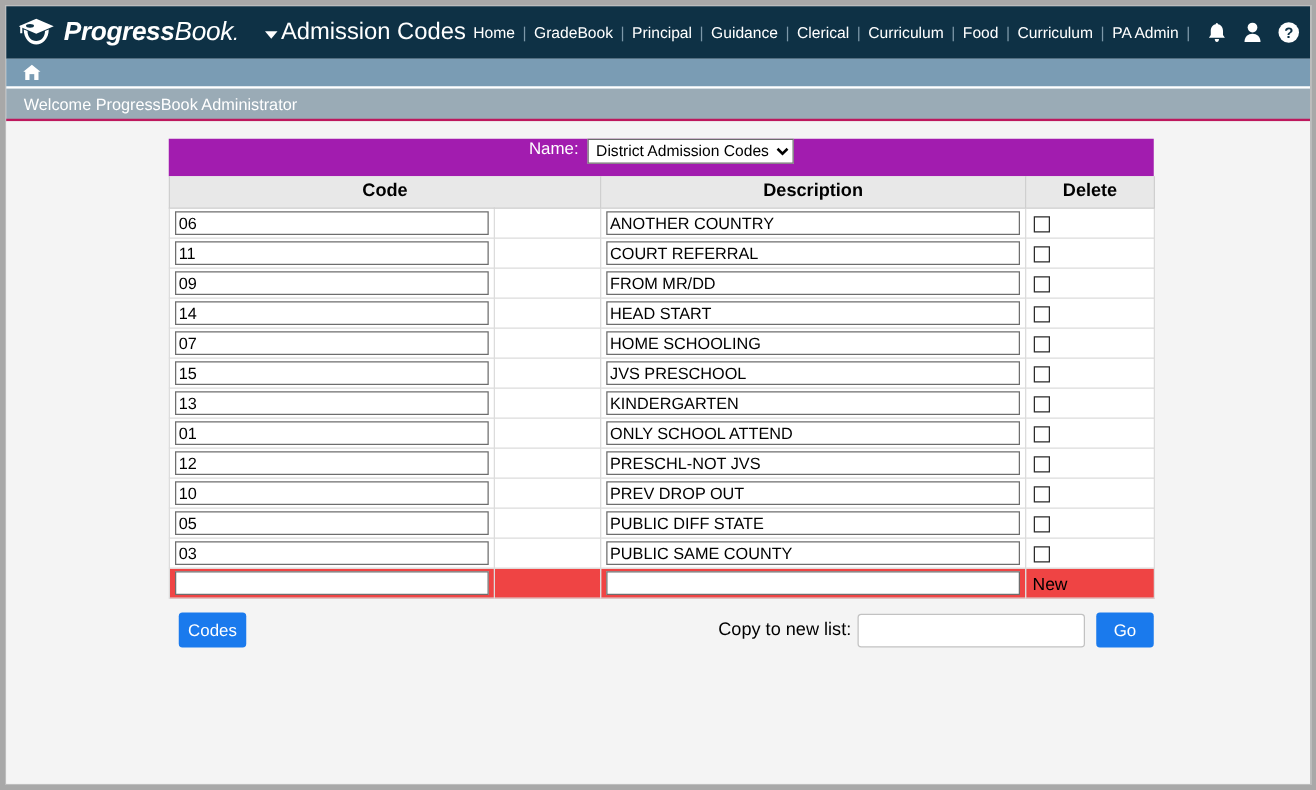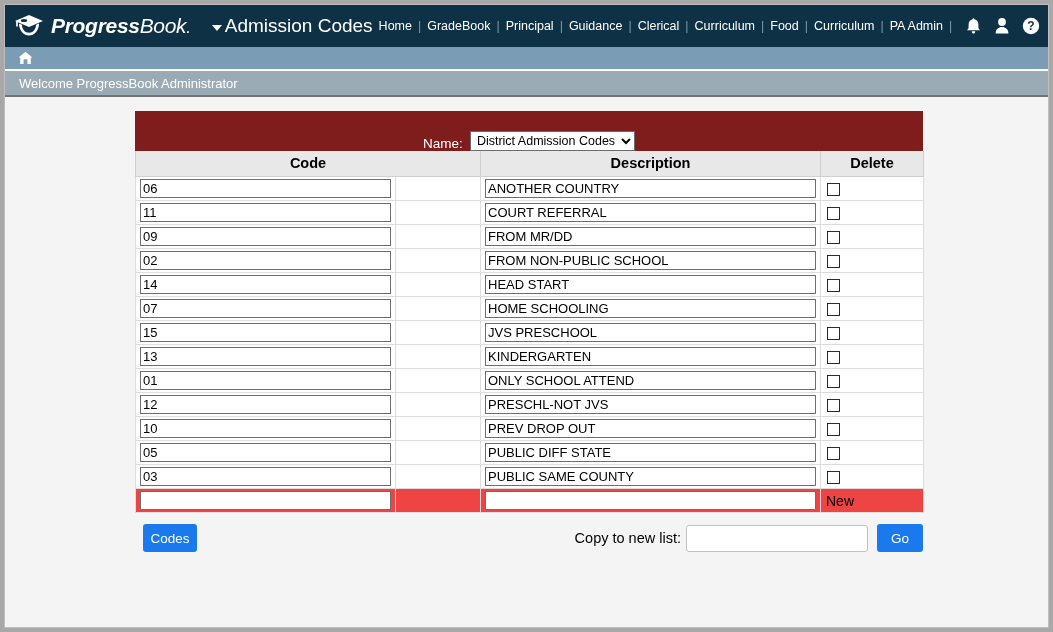--- a/index.html
+++ b/index.html
@@ -127,41 +127,41 @@
   .welcomebar {
     height: 26px;
     background: #9aabb6;
     display: flex;
     align-items: center;
     padding-left: 14px;
     color: #ffffff;
     font-size: 13px;
     flex: 0 0 auto;
     box-sizing: border-box;
-    border-bottom: 2px solid #737373;
+    border-bottom: 2px solid #be185d;
   }
 
   
   .content {
     flex: 1 1 auto;
     background: #f4f4f4;
     position: relative;
   }
   .panel {
     position: absolute;
     left: 130px;
     top: 14px;
     width: 788px;
   }
 
   .namerow {
-    background: #7f1d1d;
-    height: 40px;
-    display: flex;
-    align-items: flex-end;
+    background: #a21caf;
+    height: 30px;
+    display: flex;
+    align-items: flex-start;
     justify-content: center;
     gap: 7px;
     box-sizing: border-box;
   }
   .namerow .lbl {
     color: #ffffff;
     font-size: 13.5px;
   }
   .name-select {
     font-family: "Liberation Sans", sans-serif;
@@ -416,28 +416,20 @@
             </tr>
             <tr>
               <td><input type="text" class="cellinput" value="09" style=""></td>
               <td></td>
               <td><input type="text" class="cellinput" value="FROM MR/DD" style=""></td>
               <td>
                 <span class="chk"></span>
               </td>
             </tr>
             <tr>
-              <td><input type="text" class="cellinput" value="02" style=""></td>
-              <td></td>
-              <td><input type="text" class="cellinput" value="FROM NON-PUBLIC SCHOOL" style=""></td>
-              <td>
-                <span class="chk"></span>
-              </td>
-            </tr>
-            <tr>
               <td><input type="text" class="cellinput" value="14" style=""></td>
               <td></td>
               <td><input type="text" class="cellinput" value="HEAD START" style=""></td>
               <td>
                 <span class="chk"></span>
               </td>
             </tr>
             <tr>
               <td><input type="text" class="cellinput" value="07" style=""></td>
               <td></td>

